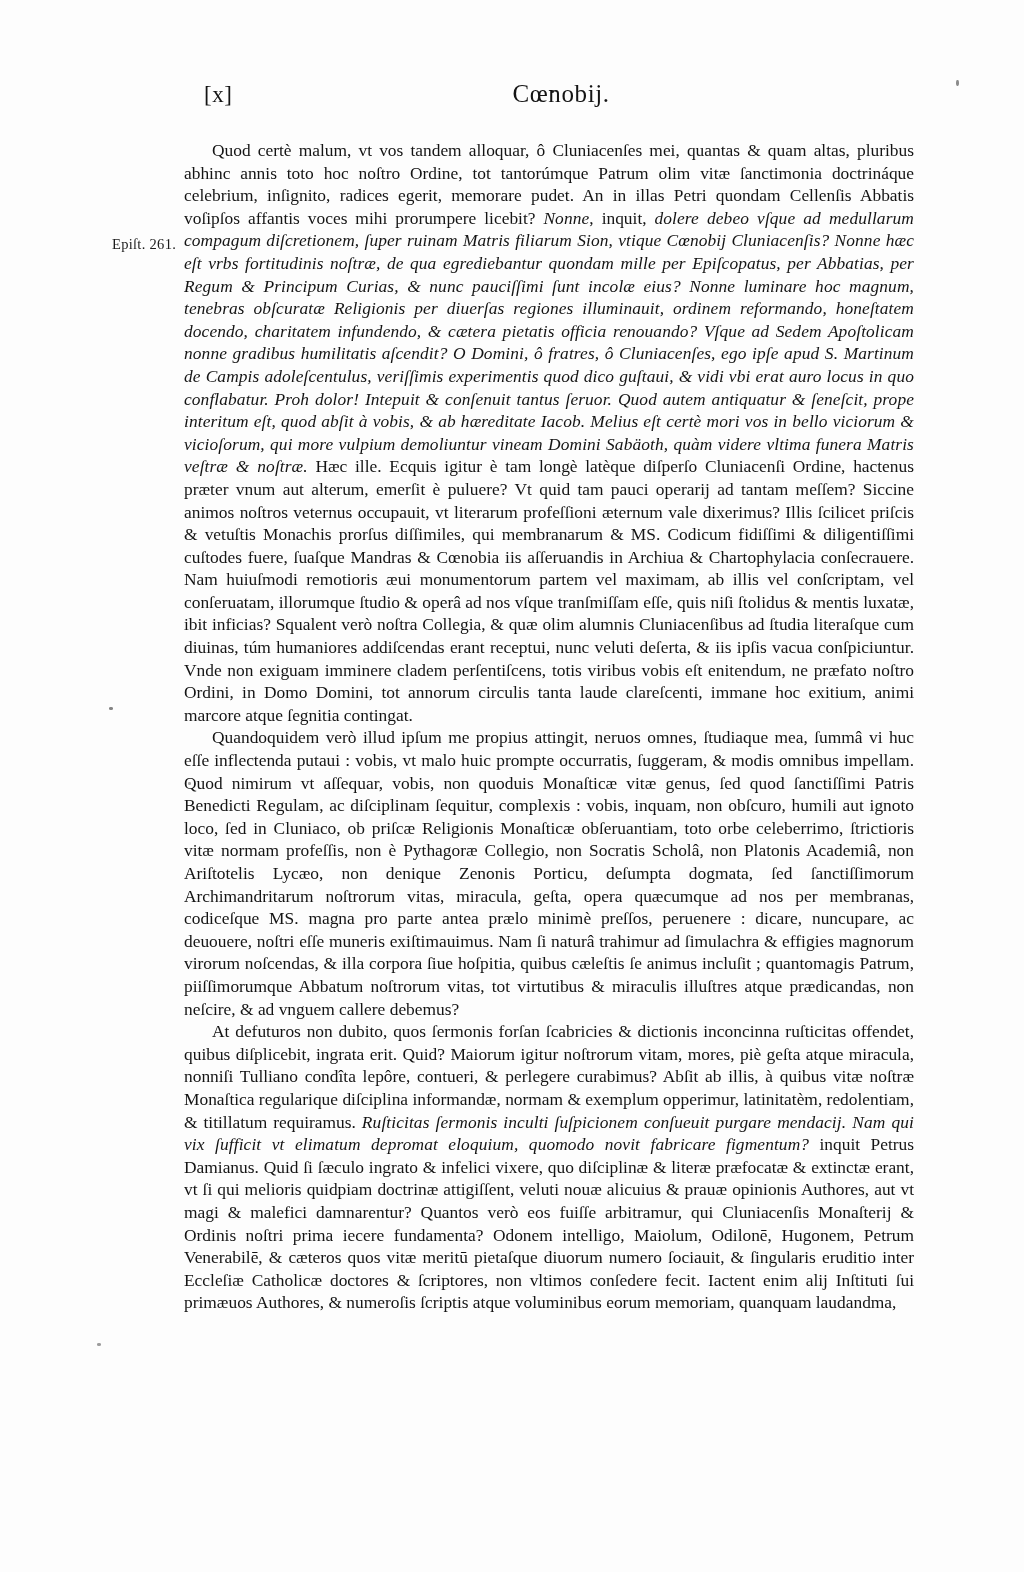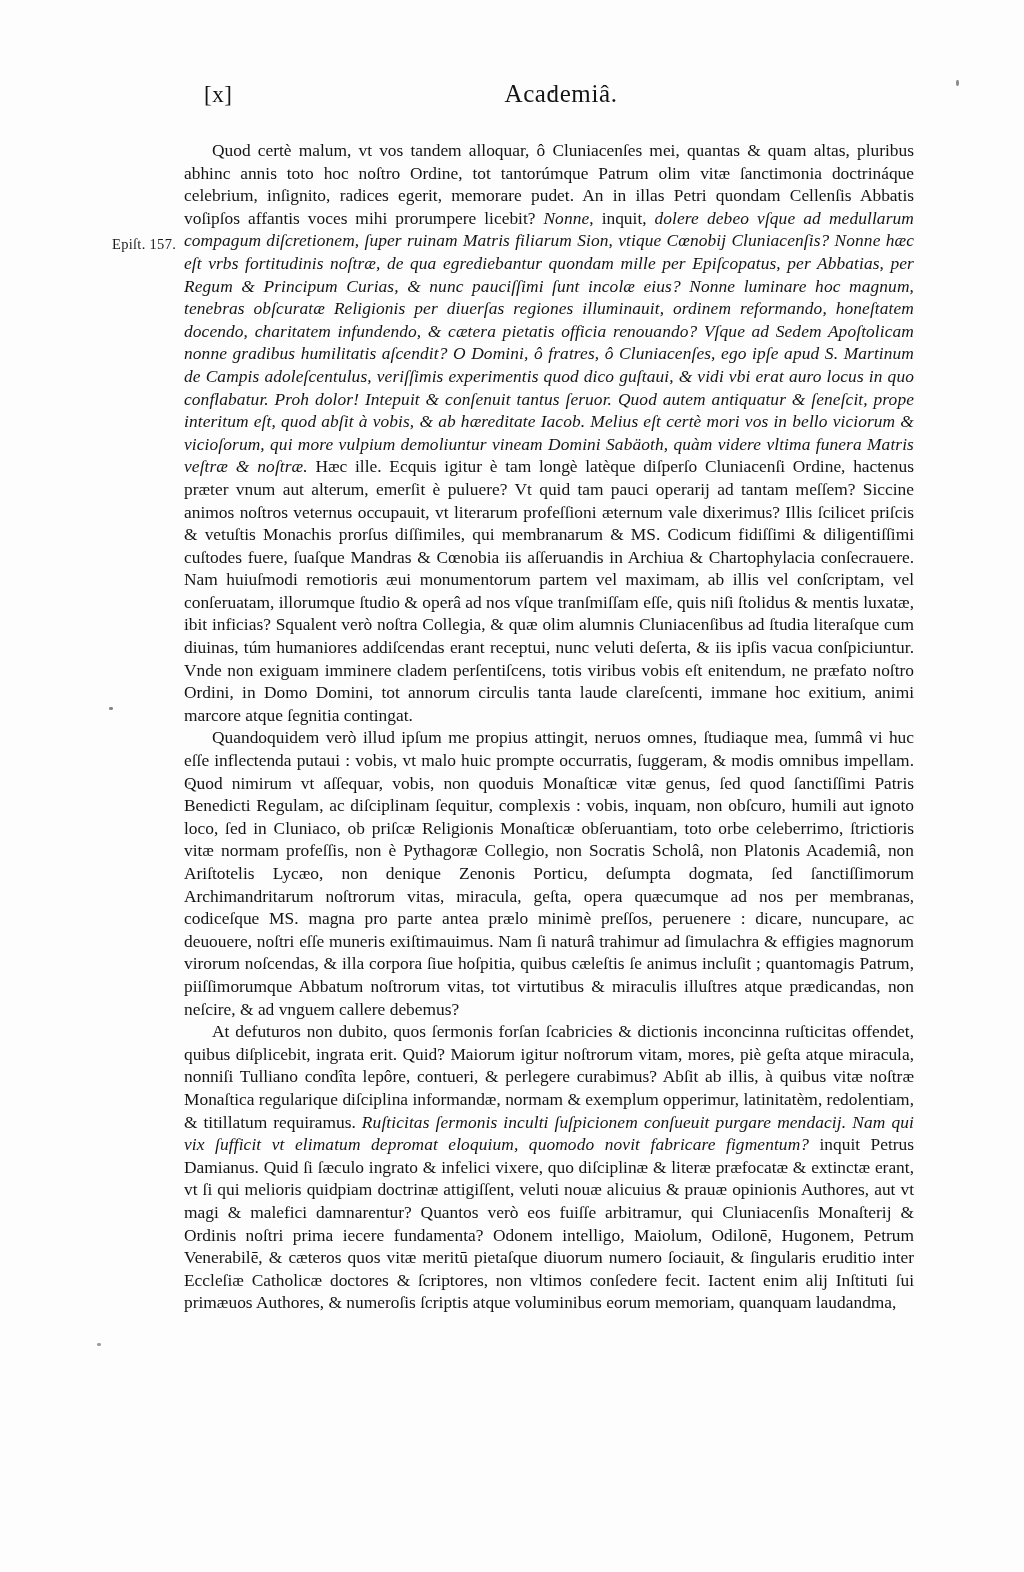--- a/index.html
+++ b/index.html
@@ -100,24 +100,24 @@
   .s4 { left: 956px;  top: 80px;  width: 3px; height: 6px; opacity: .7; }
 </style>
 </head>
 <body>
 
 <div class="page">
 
   <div class="running-head">
     <span class="folio">[x]</span>
     <span class="head-dot"></span>
-    <span class="head-title">Academiâ.</span>
+    <span class="head-title">Cœnobij.</span>
   </div>
 
-  <div class="margin-note">Epiſt. 157.</div>
+  <div class="margin-note">Epiſt. 261.</div>
 
   <div class="textblock">
 
     <p><span>Quod certè malum, vt vos tandem alloquar, ô Cluniacenſes mei, quantas &amp; quam altas, pluribus abhinc annis toto hoc noſtro Ordine, tot tantorúmque Patrum olim vitæ ſanctimonia doctrináque celebrium, inſignito, radices egerit, memorare pudet. An in illas Petri quondam Cellenſis Abbatis voſipſos affantis voces mihi prorumpere licebit? </span><i>Nonne</i><span>, inquit, </span><i>dolere debeo vſque ad medullarum compagum diſcretionem, ſuper ruinam Matris filiarum Sion, vtique Cœnobij Cluniacenſis? Nonne hæc eſt vrbs fortitudinis noſtræ, de qua egrediebantur quondam mille per Epiſcopatus, per Abbatias, per Regum &amp; Principum Curias, &amp; nunc pauciſſimi ſunt incolæ eius? Nonne luminare hoc magnum, tenebras obſcuratæ Religionis per diuerſas regiones illuminauit, ordinem reformando, honeſtatem docendo, charitatem infundendo, &amp; cætera pietatis officia renouando? Vſque ad Sedem Apoſtolicam nonne gradibus humilitatis aſcendit? O Domini, ô fratres, ô Cluniacenſes, ego ipſe apud S. Martinum de Campis adoleſcentulus, veriſſimis experimentis quod dico guſtaui, &amp; vidi vbi erat auro locus in quo conflabatur. Proh dolor! Intepuit &amp; conſenuit tantus ſeruor. Quod autem antiquatur &amp; ſeneſcit, prope interitum eſt, quod abſit à vobis, &amp; ab hæreditate Iacob. Melius eſt certè mori vos in bello viciorum &amp; vicioſorum, qui more vulpium demoliuntur vineam Domini Sabäoth, quàm videre vltima funera Matris veſtræ &amp; noſtræ.</i><span> Hæc ille. Ecquis igitur è tam longè latèque diſperſo Cluniacenſi Ordine, hactenus præter vnum aut alterum, emerſit è puluere? Vt quid tam pauci operarij ad tantam meſſem? Siccine animos noſtros veternus occupauit, vt literarum profeſſioni æternum vale dixerimus? Illis ſcilicet priſcis &amp; vetuſtis Monachis prorſus diſſimiles, qui membranarum &amp; MS. Codicum fidiſſimi &amp; diligentiſſimi cuſtodes fuere, ſuaſque Mandras &amp; Cœnobia iis aſſeruandis in Archiua &amp; Chartophylacia conſecrauere. Nam huiuſmodi remotioris æui monumentorum partem vel maximam, ab illis vel conſcriptam, vel conſeruatam, illorumque ſtudio &amp; operâ ad nos vſque tranſmiſſam eſſe, quis niſi ſtolidus &amp; mentis luxatæ, ibit inficias? Squalent verò noſtra Collegia, &amp; quæ olim alumnis Cluniacenſibus ad ſtudia literaſque cum diuinas, túm humaniores addiſcendas erant receptui, nunc veluti deſerta, &amp; iis ipſis vacua conſpiciuntur. Vnde non exiguam imminere cladem perſentiſcens, totis viribus vobis eſt enitendum, ne præfato noſtro Ordini, in Domo Domini, tot annorum circulis tanta laude clareſcenti, immane hoc exitium, animi marcore atque ſegnitia contingat.</span></p>
 
     <p>Quandoquidem verò illud ipſum me propius attingit, neruos omnes, ſtudiaque mea, ſummâ vi huc eſſe inflectenda putaui : vobis, vt malo huic prompte occurratis, ſuggeram, &amp; modis omnibus impellam. Quod nimirum vt aſſequar, vobis, non quoduis Monaſticæ vitæ genus, ſed quod ſanctiſſimi Patris Benedicti Regulam, ac diſciplinam ſequitur, complexis : vobis, inquam, non obſcuro, humili aut ignoto loco, ſed in Cluniaco, ob priſcæ Religionis Monaſticæ obſeruantiam, toto orbe celeberrimo, ſtrictioris vitæ normam profeſſis, non è Pythagoræ Collegio, non Socratis Scholâ, non Platonis Academiâ, non Ariſtotelis Lycæo, non denique Zenonis Porticu, deſumpta dogmata, ſed ſanctiſſimorum Archimandritarum noſtrorum vitas, miracula, geſta, opera quæcumque ad nos per membranas, codiceſque MS. magna pro parte antea prælo minimè preſſos, peruenere : dicare, nuncupare, ac deuouere, noſtri eſſe muneris exiſtimauimus. Nam ſi naturâ trahimur ad ſimulachra &amp; effigies magnorum virorum noſcendas, &amp; illa corpora ſiue hoſpitia, quibus cæleſtis ſe animus incluſit ; quantomagis Patrum, piiſſimorumque Abbatum noſtrorum vitas, tot virtutibus &amp; miraculis illuſtres atque prædicandas, non neſcire, &amp; ad vnguem callere debemus?</p>
 
     <p><span>At defuturos non dubito, quos ſermonis forſan ſcabricies &amp; dictionis inconcinna ruſticitas offendet, quibus diſplicebit, ingrata erit. Quid? Maiorum igitur noſtrorum vitam, mores, piè geſta atque miracula, nonniſi Tulliano condîta lepôre, contueri, &amp; perlegere curabimus? Abſit ab illis, à quibus vitæ noſtræ Monaſtica regularique diſciplina informandæ, normam &amp; exemplum opperimur, latinitatèm, redolentiam, &amp; titillatum requiramus. </span><i>Ruſticitas ſermonis inculti ſuſpicionem conſueuit purgare mendacij. Nam qui vix ſufficit vt elimatum depromat eloquium, quomodo novit fabricare figmentum?</i><span> inquit Petrus Damianus. Quid ſi ſæculo ingrato &amp; infelici vixere, quo diſciplinæ &amp; literæ præfocatæ &amp; extinctæ erant, vt ſi qui melioris quidpiam doctrinæ attigiſſent, veluti nouæ alicuius &amp; prauæ opinionis Authores, aut vt magi &amp; malefici damnarentur? Quantos verò eos fuiſſe arbitramur, qui Cluniacenſis Monaſterij &amp; Ordinis noſtri prima iecere fundamenta? Odonem intelligo, Maiolum, Odilonē, Hugonem, Petrum Venerabilē, &amp; cæteros quos vitæ meritū pietaſque diuorum numero ſociauit, &amp; ſingularis eruditio inter Eccleſiæ Catholicæ doctores &amp; ſcriptores, non vltimos conſedere fecit. Iactent enim alij Inſtituti ſui primæuos Authores, &amp; numeroſis ſcriptis atque voluminibus eorum memoriam, quanquam laudandma,</span></p>
 
   </div>

